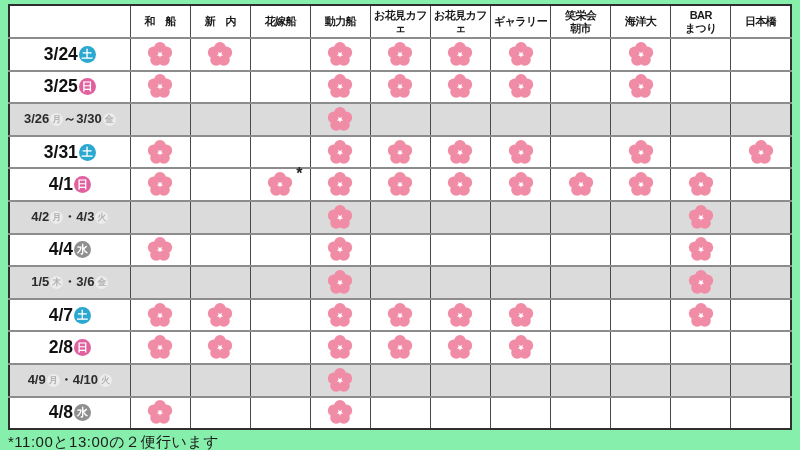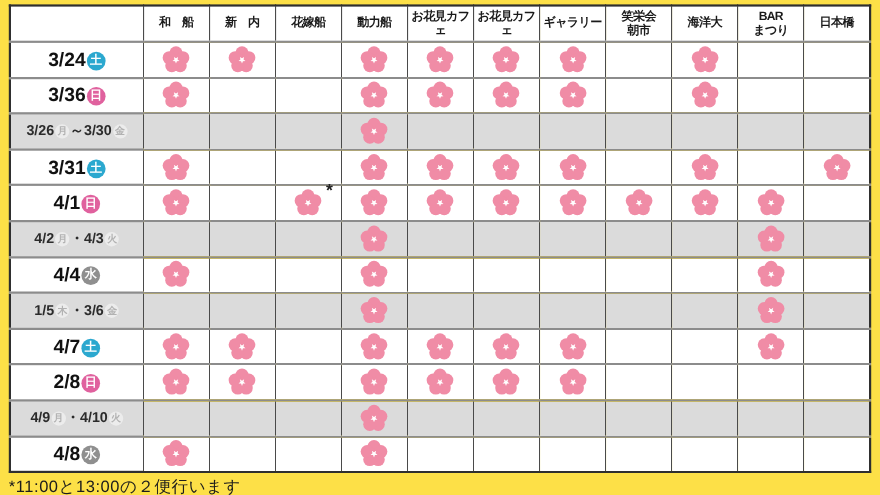--- a/index.html
+++ b/index.html
@@ -1,17 +1,17 @@
 <!DOCTYPE html>
 <html><head>
 <meta charset="utf-8">
 <style>
   html,body{margin:0;padding:0;background:#fff;}
   .board{
-    position:relative;width:800px;height:450px;background:#fde047;overflow:hidden;
+    position:relative;width:800px;height:450px;background:#86efac;overflow:hidden;
     font-family:"Liberation Sans","DejaVu Sans",sans-serif;
   }
   table.sched{
     position:absolute;left:8px;top:4px;width:784px;
     border-collapse:collapse;table-layout:fixed;
     border:2px solid #2f2f2f;
   }
   .c-date{width:121px;}
   .c-std{width:60px;}
   table.sched th, table.sched td{
@@ -159,21 +159,21 @@
         <circle cx="21.47" cy="23.15" r="7"></circle>
         <circle cx="12.53" cy="23.15" r="7"></circle>
         <circle cx="9.77" cy="14.65" r="7"></circle>
       </g>
       <path fill="#ffffff" d="M 17,15.30 L 19.29,13.84 L 18.62,16.47 L 20.71,18.21 L 18.00,18.38 L 17,20.90 L 16.00,18.38 L 13.29,18.21 L 15.38,16.47 L 14.71,13.84 Z"></path>
     </svg></td>
           <td class="slot"></td>
           <td class="slot"></td>
         </tr>
         <tr class="normal">
-          <th class="datecell"><span>3/36</span><span class="badge sun">日</span></th>
+          <th class="datecell"><span>3/25</span><span class="badge sun">日</span></th>
           <td class="slot"><svg class="flower" width="30" height="29" viewBox="0 0 34 34" aria-hidden="true">
       <g class="petals" fill="#f08ca6">
         <circle cx="17" cy="9.4" r="7"></circle>
         <circle cx="24.23" cy="14.65" r="7"></circle>
         <circle cx="21.47" cy="23.15" r="7"></circle>
         <circle cx="12.53" cy="23.15" r="7"></circle>
         <circle cx="9.77" cy="14.65" r="7"></circle>
       </g>
       <path fill="#ffffff" d="M 17,15.30 L 19.29,13.84 L 18.62,16.47 L 20.71,18.21 L 18.00,18.38 L 17,20.90 L 16.00,18.38 L 13.29,18.21 L 15.38,16.47 L 14.71,13.84 Z"></path>
     </svg></td>

